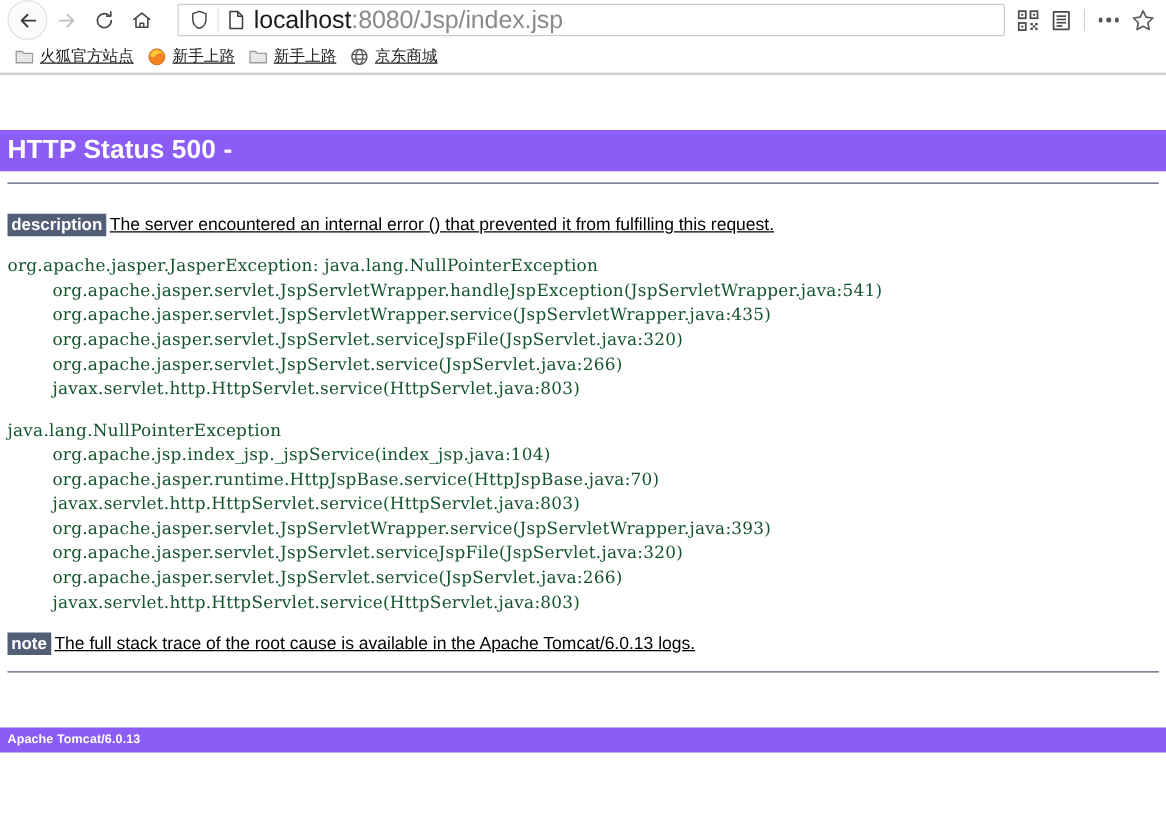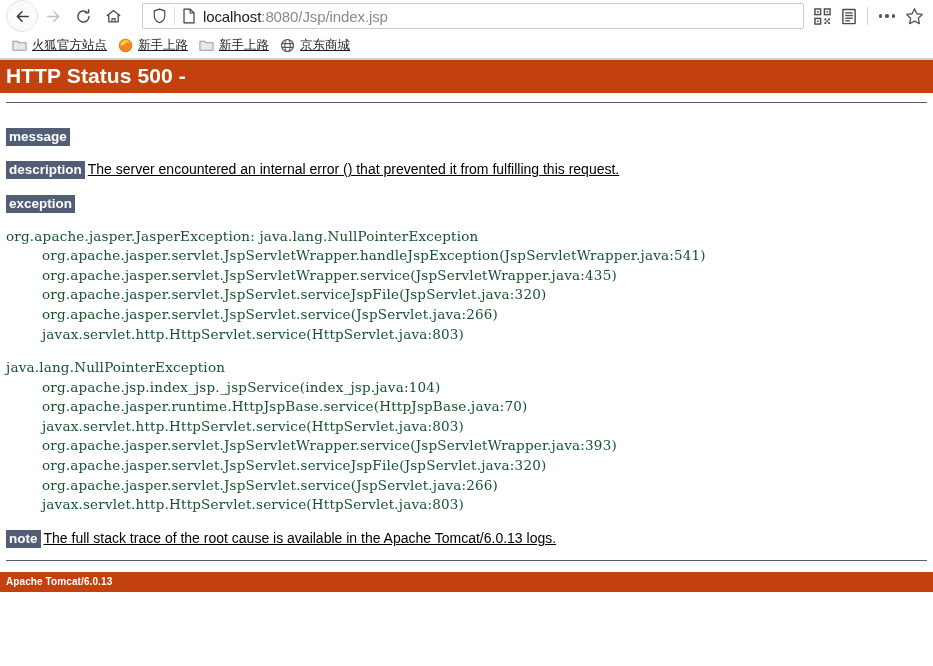--- a/index.html
+++ b/index.html
@@ -65,21 +65,21 @@
     border-right: 1px solid #dddddd;
     height: 18px;
   }
   .urlbar .pageicon {
     flex: 0 0 auto;
     display: flex;
     align-items: center;
     padding: 0 7px;
   }
   .url-text {
-    font-size: 15px;
+    font-size: 20px;
     color: #8a8a8a;
     white-space: nowrap;
     overflow: hidden;
     letter-spacing: -0.1px;
     text-align: center;
   }
   .url-host { color: #1a1a1a; }
 
   .toolbar-right {
     display: flex;
@@ -134,25 +134,26 @@
   }
   .bm-icon { width: 15px; height: 15px; display: block; flex: 0 0 auto; }
 
   
   .page {
     padding: 0;
     background: #ffffff;
     font-family: "Liberation Serif", "DejaVu Serif", serif;
   }
   .tc-banner {
-    background: #c2410c;
+    background: #8b5cf6;
     color: #ffffff;
     font-family: "Liberation Sans", "DejaVu Sans", sans-serif;
     font-weight: bold;
     padding: 4px 6px 5px 6px;
+    margin-top: 44px;
   }
   .tc-h1 { font-size: 21px; letter-spacing: 0.1px; }
   .tc-h3 { font-size: 10px; letter-spacing: 0.1px; }
 
   .tc-hr {
     border: none;
     border-top: 1px solid #525D76;
     margin: 9px 6px 10px 6px;
   }
   .tc-hr-bottom {
@@ -316,31 +317,25 @@
     </div>
   </div>
 </div>
 
 <div class="page">
 
   <div class="tc-banner tc-h1">HTTP Status 500 -</div>
   <hr class="tc-hr">
 
 
-  <p class="tc-p">
-    <b class="tc-label">message</b><span class="tc-val"></span>
-  </p>
 
   <p class="tc-p">
     <b class="tc-label">description</b><span class="tc-val u">The server encountered an internal error () that prevented it from fulfilling this request.</span>
   </p>
 
-  <p class="tc-p">
-    <b class="tc-label">exception</b>
-  </p>
 
   <pre class="tc-pre">org.apache.jasper.JasperException: java.lang.NullPointerException
 	org.apache.jasper.servlet.JspServletWrapper.handleJspException(JspServletWrapper.java:541)
 	org.apache.jasper.servlet.JspServletWrapper.service(JspServletWrapper.java:435)
 	org.apache.jasper.servlet.JspServlet.serviceJspFile(JspServlet.java:320)
 	org.apache.jasper.servlet.JspServlet.service(JspServlet.java:266)
 	javax.servlet.http.HttpServlet.service(HttpServlet.java:803)</pre>
 
 
   <pre class="tc-pre">java.lang.NullPointerException

